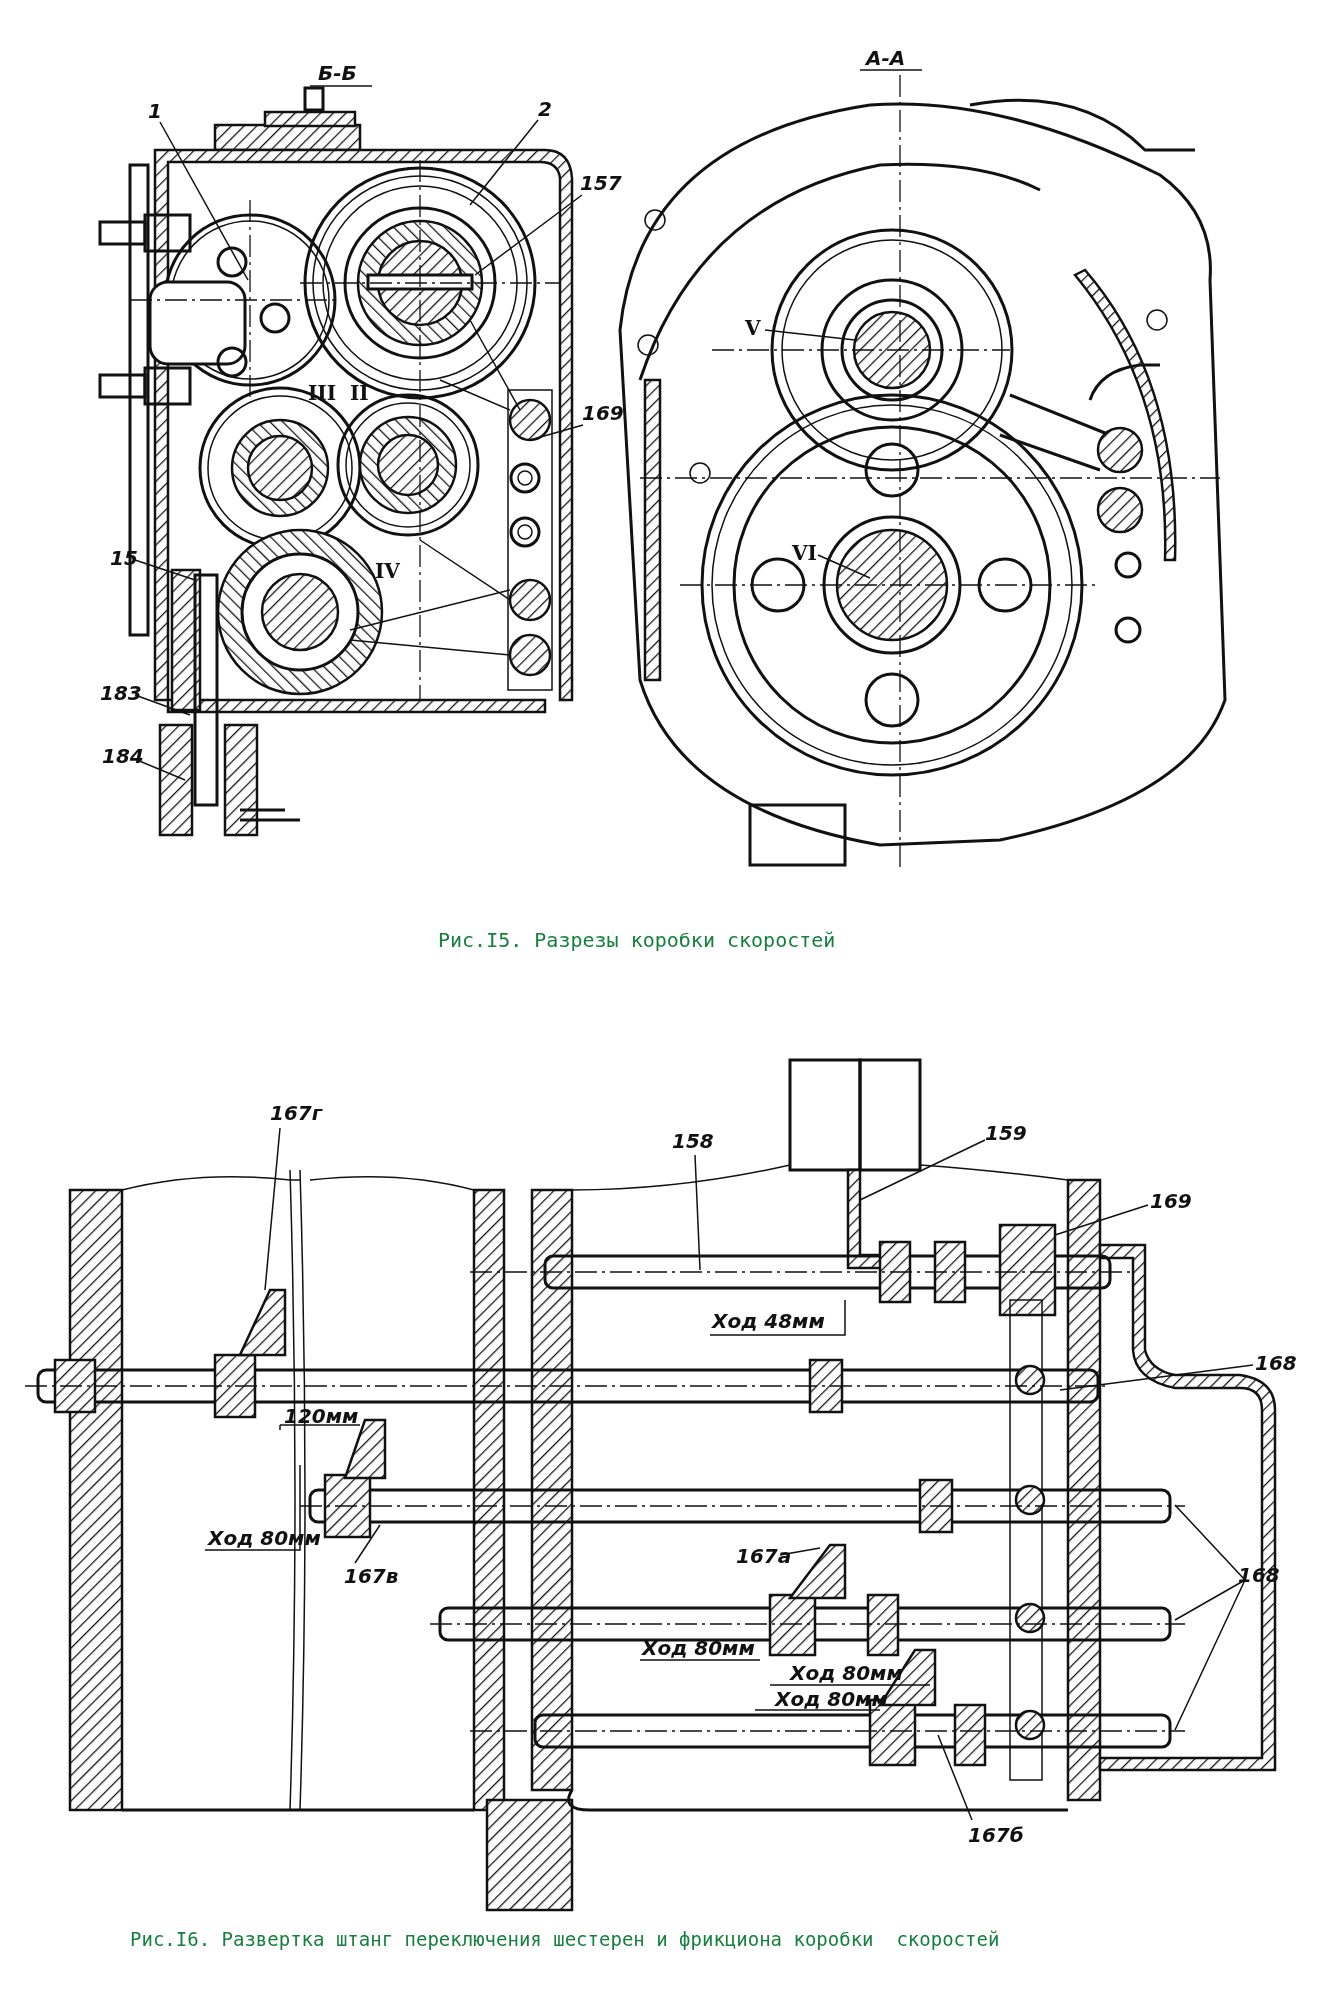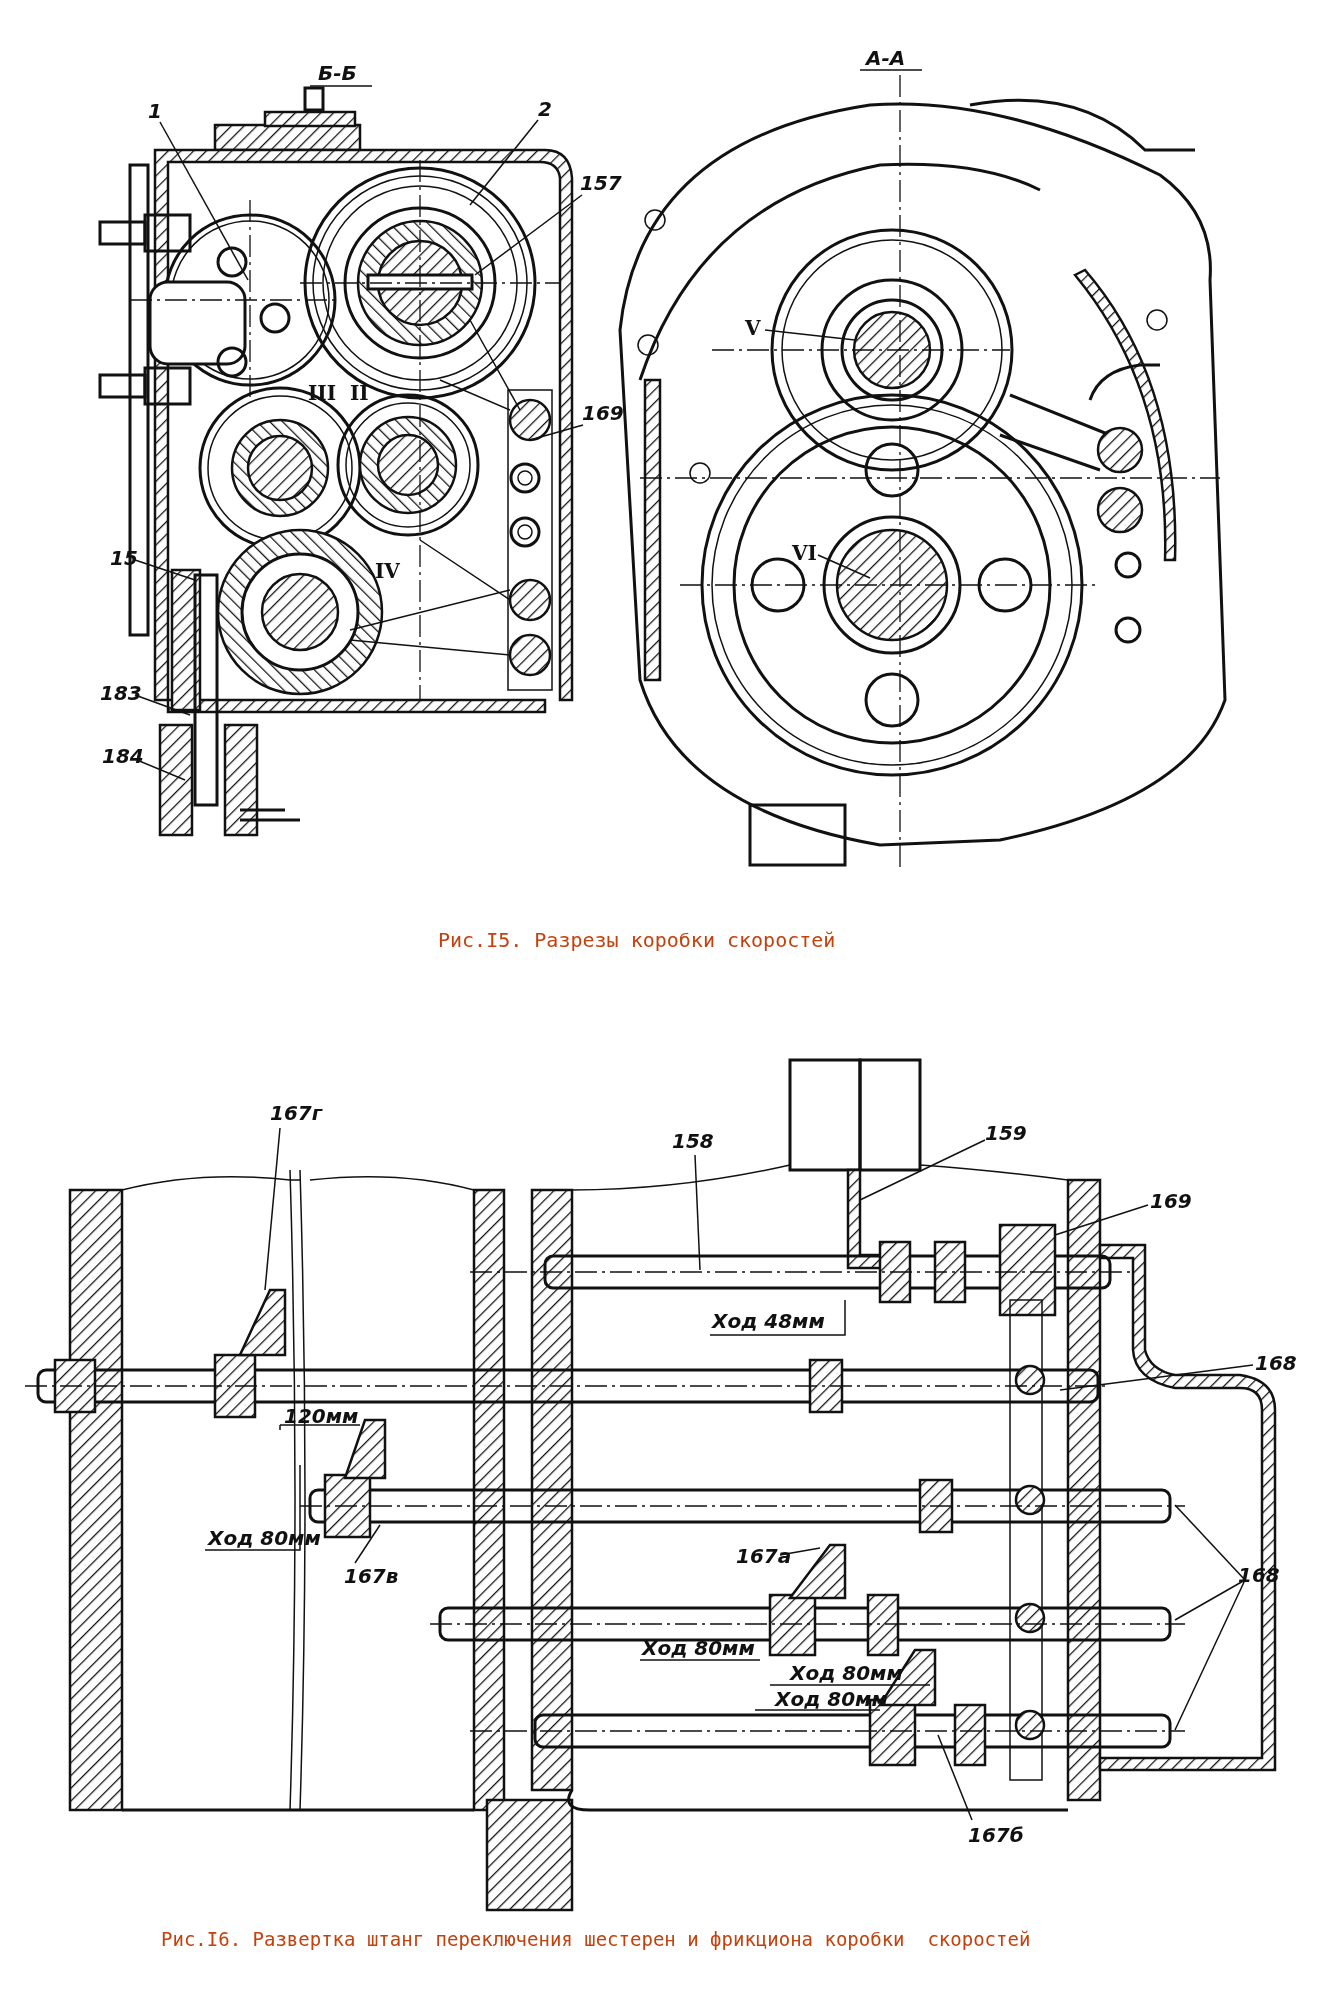--- a/index.html
+++ b/index.html
@@ -6,21 +6,21 @@
   body { width:1344px; height:1995px; position:relative; overflow:hidden; font-family:"DejaVu Sans Mono", monospace; }
   svg { position:absolute; left:0; top:0; }
   .ln { stroke:#111; fill:none; stroke-width:3; }
   .thin { stroke:#111; fill:none; stroke-width:1.5; }
   .ctr { stroke:#111; fill:none; stroke-width:1.3; stroke-dasharray:22 5 3 5; }
   .hatch { fill:url(#hatch); stroke:#111; stroke-width:2.5; }
   .hatch2 { fill:url(#hatch2); stroke:#111; stroke-width:2.5; }
   .wfill { fill:#fff; stroke:#111; stroke-width:3; }
   .lbl { font-family:"DejaVu Sans", sans-serif; font-style:italic; font-weight:bold; font-size:20px; fill:#111; }
   .lblR { font-family:"DejaVu Serif", serif; font-weight:bold; font-size:20px; fill:#111; }
-  .cap { position:absolute; font-family:"DejaVu Sans Mono", monospace; font-size:20px; color:#c2410c; white-space:pre; }
+  .cap { position:absolute; font-family:"DejaVu Sans Mono", monospace; font-size:20px; color:#15803d; white-space:pre; }
 </style>
 </head>
 <body>
 
 <svg width="1344" height="1995" viewBox="0 0 1344 1995">
   <defs>
     <pattern id="hatch" width="9" height="9" patternUnits="userSpaceOnUse" patternTransform="rotate(45)">
       <rect width="9" height="9" fill="#fff"></rect>
         <line x1="0" y1="0" x2="0" y2="9" stroke="#111" stroke-width="2.5"></line>
     </pattern>
@@ -262,13 +262,13 @@
     <text class="lbl" x="712" y="1328">Ход 48мм</text>
     <text class="lbl" x="284" y="1423">120мм</text>
     <text class="lbl" x="208" y="1545">Ход 80мм</text>
     <text class="lbl" x="642" y="1655">Ход 80мм</text>
     <text class="lbl" x="790" y="1680">Ход 80мм</text>
     <text class="lbl" x="775" y="1706">Ход 80мм</text>
   </g>
 </svg>
 
 <div class="cap" style="left:438px; top:928px;">Рис.I5. Разрезы коробки скоростей</div>
-<div class="cap" style="left:130px; top:1928px; font-size:19px;margin-left:31px;">Рис.I6. Развертка штанг переключения шестерен и фрикциона коробки  скоростей</div>
+<div class="cap" style="left:130px; top:1928px; font-size:19px;">Рис.I6. Развертка штанг переключения шестерен и фрикциона коробки  скоростей</div>
 
 </body></html>

